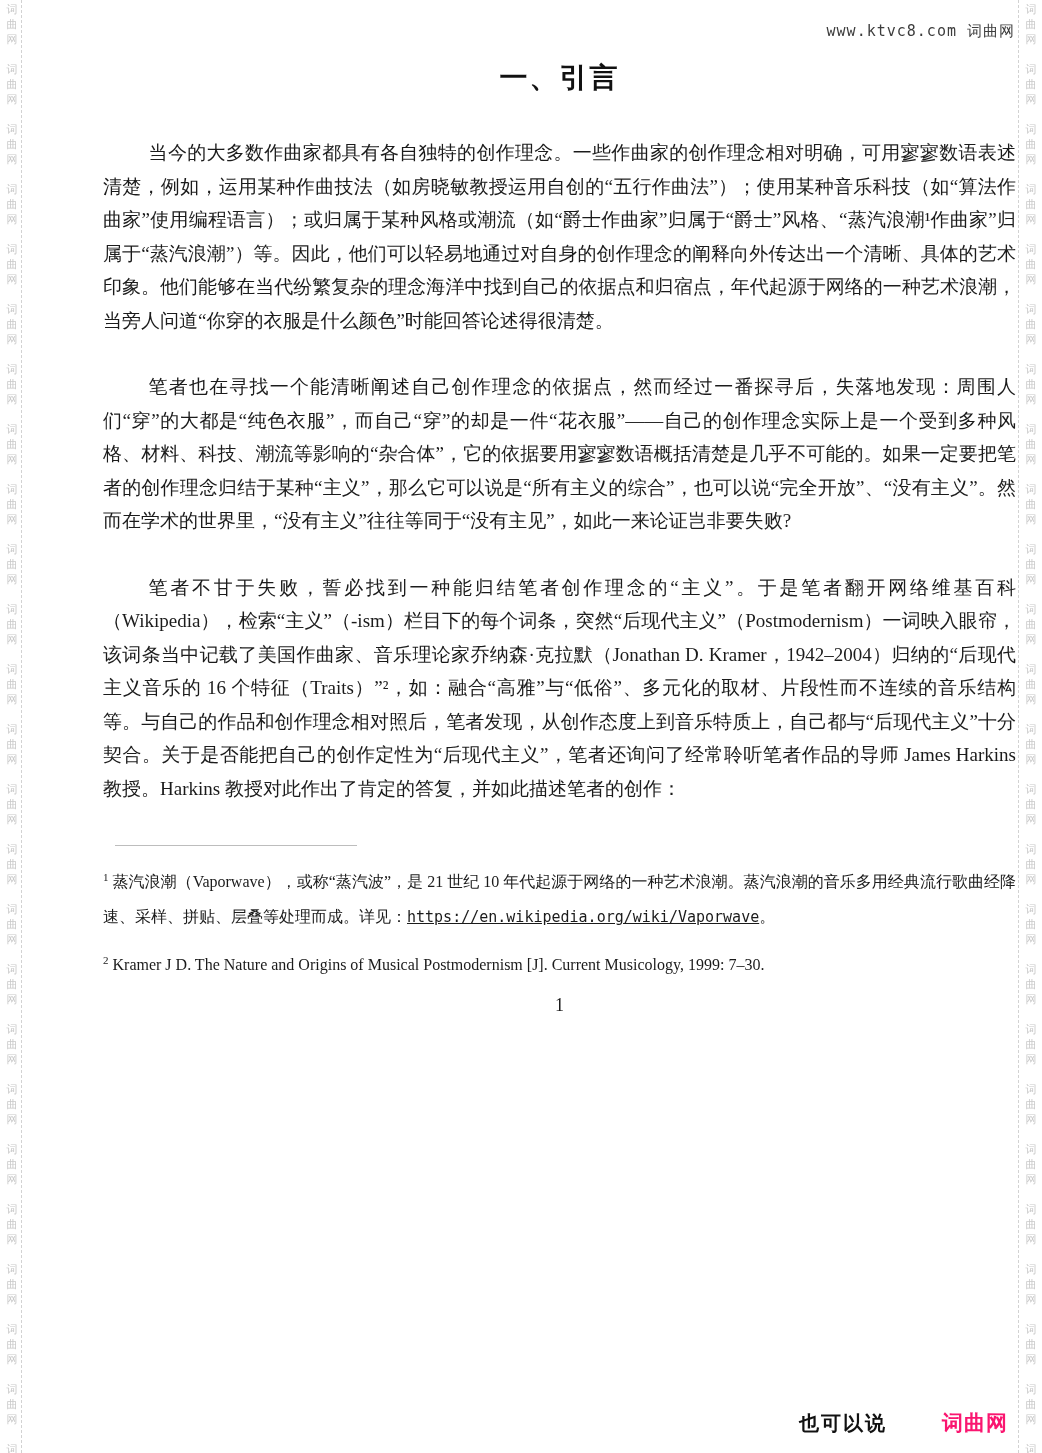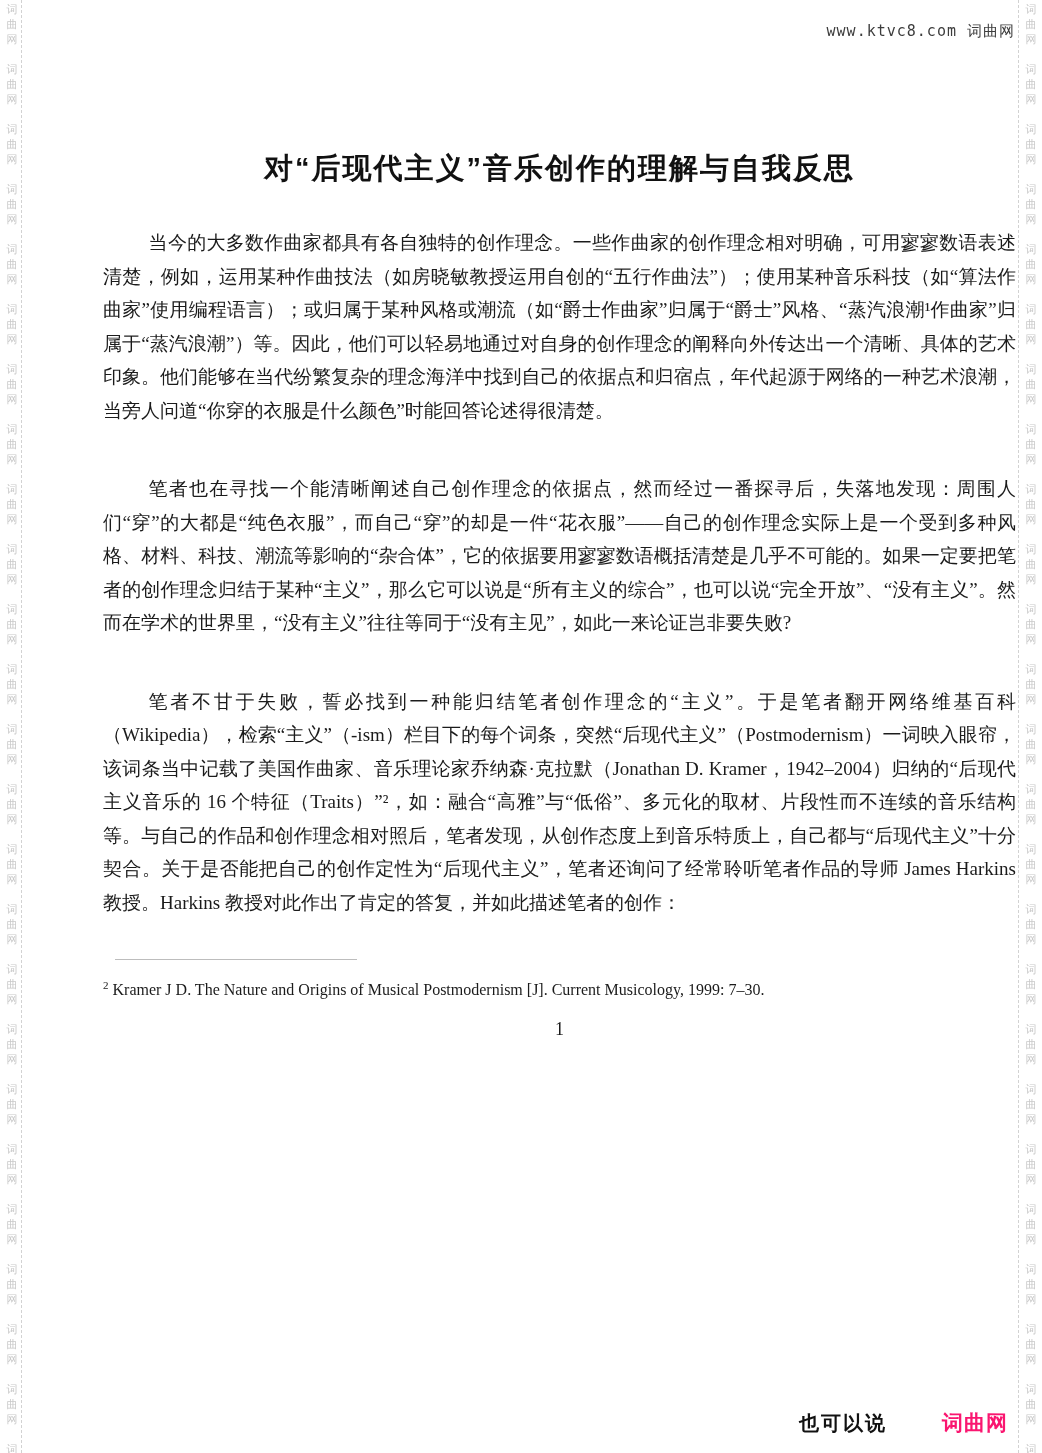--- a/index.html
+++ b/index.html
@@ -50,21 +50,21 @@
     margin-top:36px; text-align:center; font-size:19px; line-height:28px;
     letter-spacing:2px;
   }
   .heading {
     margin-top:58px; text-align:center;
     font-family:"Liberation Sans","DejaVu Sans",sans-serif;
     font-size:28px; font-weight:bold; line-height:40px; letter-spacing:2px;
     color:#111;
   }
   .para {
-    margin-top:45px; font-size:19px; line-height:33.5px;
+    margin-top:33px; font-size:19px; line-height:33.5px;
     text-align:justify; text-indent:2.4em; color:#1b1b1b;
   }
   .para.first { margin-top:38px; }
   
   .fn-sep {
     margin-top:40px; margin-left:12px; width:242px; height:0;
     border-top:1px solid #bdbdbd;
   }
   .footnote {
     margin-top:8px; font-size:16px; line-height:35px; text-align:justify;
@@ -345,28 +345,31 @@
       <div class="wm-char" style="color: rgb(201, 201, 201);">网</div>
     </div>
     <div class="wm-group">
       <div class="wm-char" style="color: rgb(201, 201, 201);">词</div>
     </div>
   </div>
 
 <div class="top-watermark">www.ktvc8.com 词曲网</div>
 
 <div class="content">
-  <h1 class="title">对“后现代主义”音乐创作的理解与自我反思</h1>
+  <h2 class="heading">一、引言</h2>
 
   <p class="para first">当今的大多数作曲家都具有各自独特的创作理念。一些作曲家的创作理念相对明确，可用寥寥数语表述清楚，例如，运用某种作曲技法（如房晓敏教授运用自创的“五行作曲法”）；使用某种音乐科技（如“算法作曲家”使用编程语言）；或归属于某种风格或潮流（如“爵士作曲家”归属于“爵士”风格、“蒸汽浪潮¹作曲家”归属于“蒸汽浪潮”）等。因此，他们可以轻易地通过对自身的创作理念的阐释向外传达出一个清晰、具体的艺术印象。他们能够在当代纷繁复杂的理念海洋中找到自己的依据点和归宿点，年代起源于网络的一种艺术浪潮，当旁人问道“你穿的衣服是什么颜色”时能回答论述得很清楚。</p>
   <p class="para">笔者也在寻找一个能清晰阐述自己创作理念的依据点，然而经过一番探寻后，失落地发现：周围人们“穿”的大都是“纯色衣服”，而自己“穿”的却是一件“花衣服”——自己的创作理念实际上是一个受到多种风格、材料、科技、潮流等影响的“杂合体”，它的依据要用寥寥数语概括清楚是几乎不可能的。如果一定要把笔者的创作理念归结于某种“主义”，那么它可以说是“所有主义的综合”，也可以说“完全开放”、“没有主义”。然而在学术的世界里，“没有主义”往往等同于“没有主见”，如此一来论证岂非要失败?</p>
   <p class="para">笔者不甘于失败，誓必找到一种能归结笔者创作理念的“主义”。于是笔者翻开网络维基百科（Wikipedia），检索“主义”（-ism）栏目下的每个词条，突然“后现代主义”（Postmodernism）一词映入眼帘，该词条当中记载了美国作曲家、音乐理论家乔纳森·克拉默（Jonathan D. Kramer，1942–2004）归纳的“后现代主义音乐的 16 个特征（Traits）”²，如：融合“高雅”与“低俗”、多元化的取材、片段性而不连续的音乐结构等。与自己的作品和创作理念相对照后，笔者发现，从创作态度上到音乐特质上，自己都与“后现代主义”十分契合。关于是否能把自己的创作定性为“后现代主义”，笔者还询问了经常聆听笔者作品的导师 James Harkins 教授。Harkins 教授对此作出了肯定的答复，并如此描述笔者的创作：</p>
 
   <div class="fn-sep"></div>
 
+  <div class="footnote first">
+    <sup>1</sup><span>蒸汽浪潮（Vaporwave），或称“蒸汽波”，是 21 世纪 10 年代起源于网络的一种艺术浪潮。蒸汽浪潮的音乐多用经典流行歌曲经降速、采样、拼贴、层叠等处理而成。详见：</span><a class="fn-link" href="#">https://en.wikipedia.org/wiki/Vaporwave</a><span>。</span>
+  </div>
 
   <div class="footnote">
     <sup>2</sup><span>Kramer J D. The Nature and Origins of Musical Postmodernism [J]. Current Musicology, 1999: 7–30.</span>
   </div>
 
   <div class="page-number">1</div>
 </div>
 
 <div class="footer-brand">
   <span class="src">也可以说</span><span class="brand" style="color: rgb(250, 22, 112);">词曲网</span>

